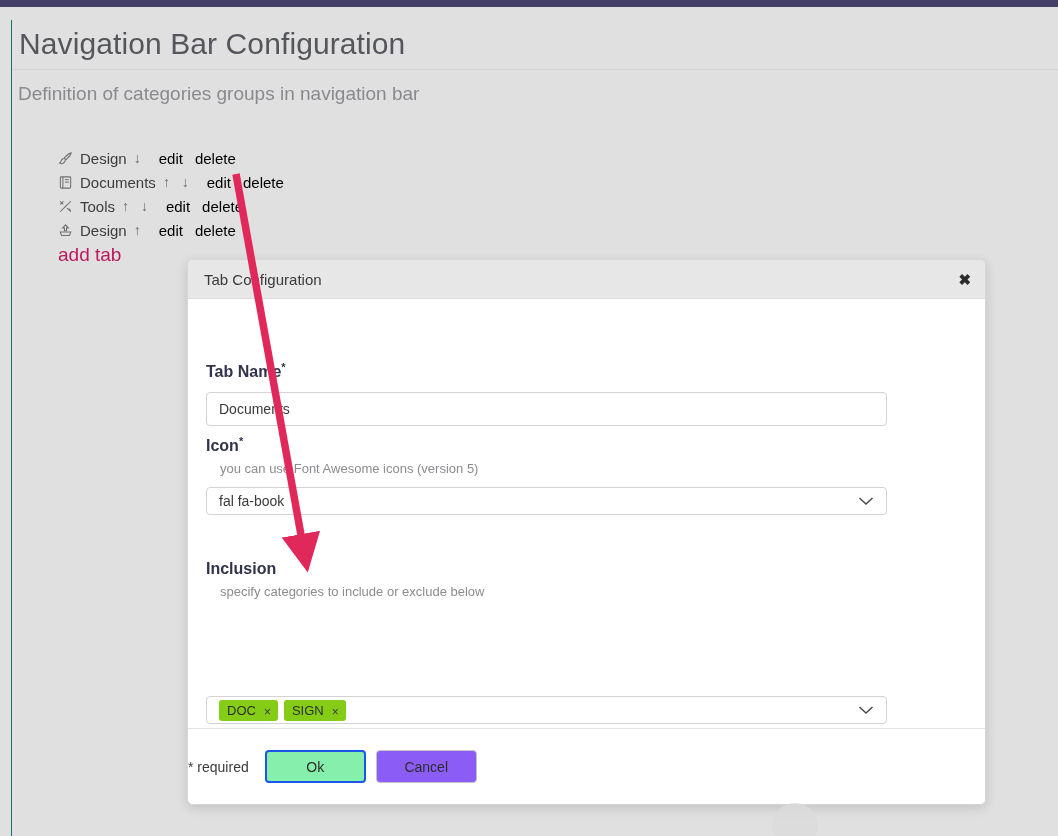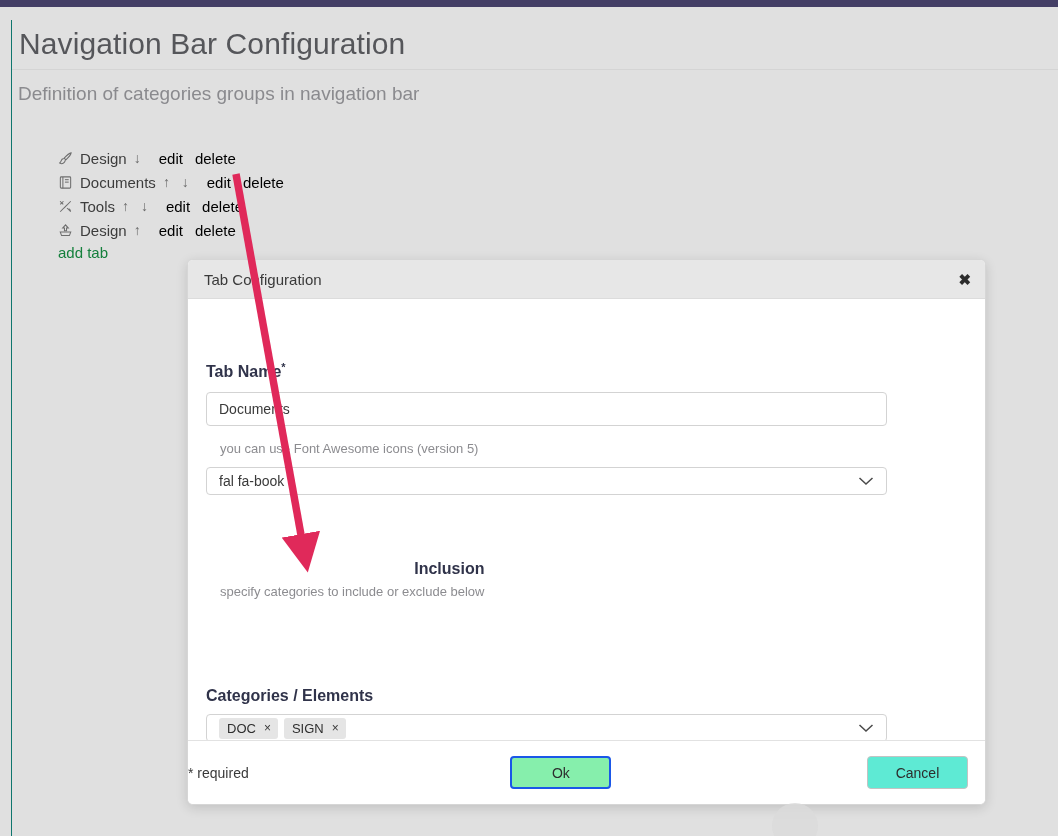--- a/index.html
+++ b/index.html
@@ -95,22 +95,22 @@
   }
   .tab-action {
     color: #000000;
     margin-left: 12px;
     cursor: pointer;
     font-size: 15px;
   }
   .tab-action.first { margin-left: 14px; }
   .add-tab {
     margin-top: 2px;
-    color: #15803d;
-    font-size: 15px;
+    color: #be185d;
+    font-size: 19px;
     cursor: pointer;
     padding-left: 0px;
   }
 
   
   .modal {
     position: absolute;
     top: 239px;
     left: 186px;
     width: 799px;
@@ -199,69 +199,69 @@
   .select-caret {
     position: absolute;
     right: 12px; top: 50%;
     transform: translateY(-50%);
     color: #4a4a4a;
   }
   .select-caret svg { display: block; }
 
   .tags { display: flex; align-items: center; gap: 6px; }
   .tag {
-    background: #e5e5e5;
+    background: #84cc16;
     border-radius: 3px;
     padding: 3px 7px 3px 8px;
     font-size: 13px;
     color: #2e2e2e;
     display: flex;
-    align-items: center;
+    align-items: flex-end;
     gap: 8px;
   }
   .tag-x {
     font-size: 12px;
     color: #3a3a3a;
     cursor: pointer;
     line-height: 1;
   }
 
   .group { margin-bottom: 16px; }
 
   
   .g-tabname { position: absolute; top: 62px;  left: 18px; }
   .g-icon    { position: absolute; top: 136px; left: 18px; }
-  .g-incl    { position: absolute; top: 261px; left: 18px; text-align: right; }
+  .g-incl    { position: absolute; top: 261px; left: 18px; }
   .g-cats    { position: absolute; top: 388px; left: 18px; }
 
   
   .modal-footer {
     position: absolute;
     bottom: 0; left: 0;
     width: 797px;
-    height: 64px;
+    height: 76px;
     border-top: 1px solid #e2e2e2;
     display: flex;
     align-items: center;
-    justify-content: space-between;
+    justify-content: flex-start;
     padding-right: 17px;
     gap: 10px;
     background: #fff;
     border-radius: 0 0 5px 5px;
   }
   .required-note {
     font-size: 14px;
     color: #3a3a3a;
     margin-right: 6px;
   }
   .btn {
     font-family: "Liberation Sans", sans-serif;
     font-size: 14px;
     color: #2d2d2d;
-    background: #5eead4;
+    background: #8b5cf6;
     border: 1px solid #c3c3c3;
     border-radius: 4px;
     height: 33px;
     min-width: 101px;
     cursor: pointer;
   }
   .btn.primary-focus {
     border: 2px solid #1a57e8;
     background: #86efac;
   }
@@ -368,38 +368,40 @@
       <div class="modal-body">
 
         <div class="group g-tabname">
           <label class="field-label">
             <span>Tab Name</span><span class="req-star">*</span>
           </label>
           <input class="text-input" type="text" value="Documents" style="">
         </div>
 
         <div class="group g-icon">
+          <label class="field-label">
+            <span>Icon</span><span class="req-star">*</span>
+          </label>
           <span class="field-help">you can use Font Awesome icons (version 5)</span>
           <div class="select-box">
             <span class="select-value">fal fa-book</span>
             <span class="select-caret">
               <svg width="16" height="10" viewBox="0 0 16 10" fill="none" stroke="#4a4a4a" stroke-width="1.5">
                   <path d="M1.5 2 L8 8 L14.5 2"></path>
                 </svg>
             </span>
           </div>
         </div>
 
         <div class="group g-incl">
           <label class="field-label">Inclusion</label>
           <span class="field-help">specify categories to include or exclude below</span>
         </div>
 
         <div class="group g-cats">
-          <label class="field-label">Categories / Elements</label>
           <div class="select-box" style="margin-top:9px;">
             <div class="tags">
               <span class="tag">
                 <span>DOC</span>
                 <span class="tag-x">×</span>
               </span>
               <span class="tag">
                 <span>SIGN</span>
                 <span class="tag-x">×</span>
               </span>

